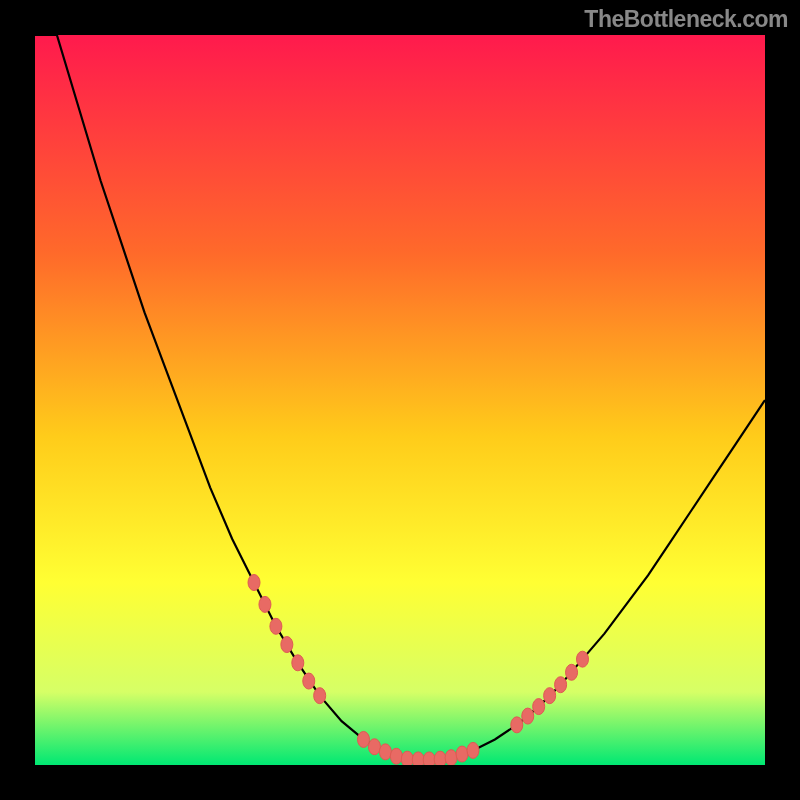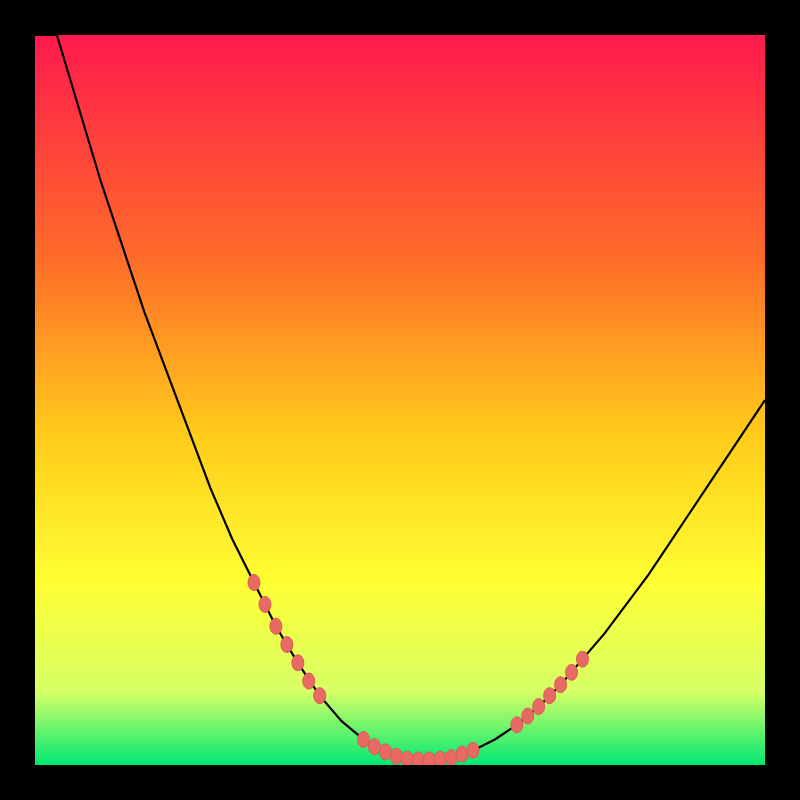--- a/index.html
+++ b/index.html
@@ -76,13 +76,14 @@
           <ellipse cx="492.75" cy="681.09" rx="6" ry="8" fill="#e86a64" stroke="#df5a53" stroke-width="1"></ellipse>
           <ellipse cx="503.70" cy="671.60" rx="6" ry="8" fill="#e86a64" stroke="#df5a53" stroke-width="1"></ellipse>
           <ellipse cx="514.65" cy="660.65" rx="6" ry="8" fill="#e86a64" stroke="#df5a53" stroke-width="1"></ellipse>
           <ellipse cx="525.60" cy="649.70" rx="6" ry="8" fill="#e86a64" stroke="#df5a53" stroke-width="1"></ellipse>
           <ellipse cx="536.55" cy="637.29" rx="6" ry="8" fill="#e86a64" stroke="#df5a53" stroke-width="1"></ellipse>
           <ellipse cx="547.50" cy="624.15" rx="6" ry="8" fill="#e86a64" stroke="#df5a53" stroke-width="1"></ellipse>
         </g>
     </svg>
   </div>
 
+  <div class="watermark">TheBottleneck.com</div>
 </div>
 
 </body></html>

